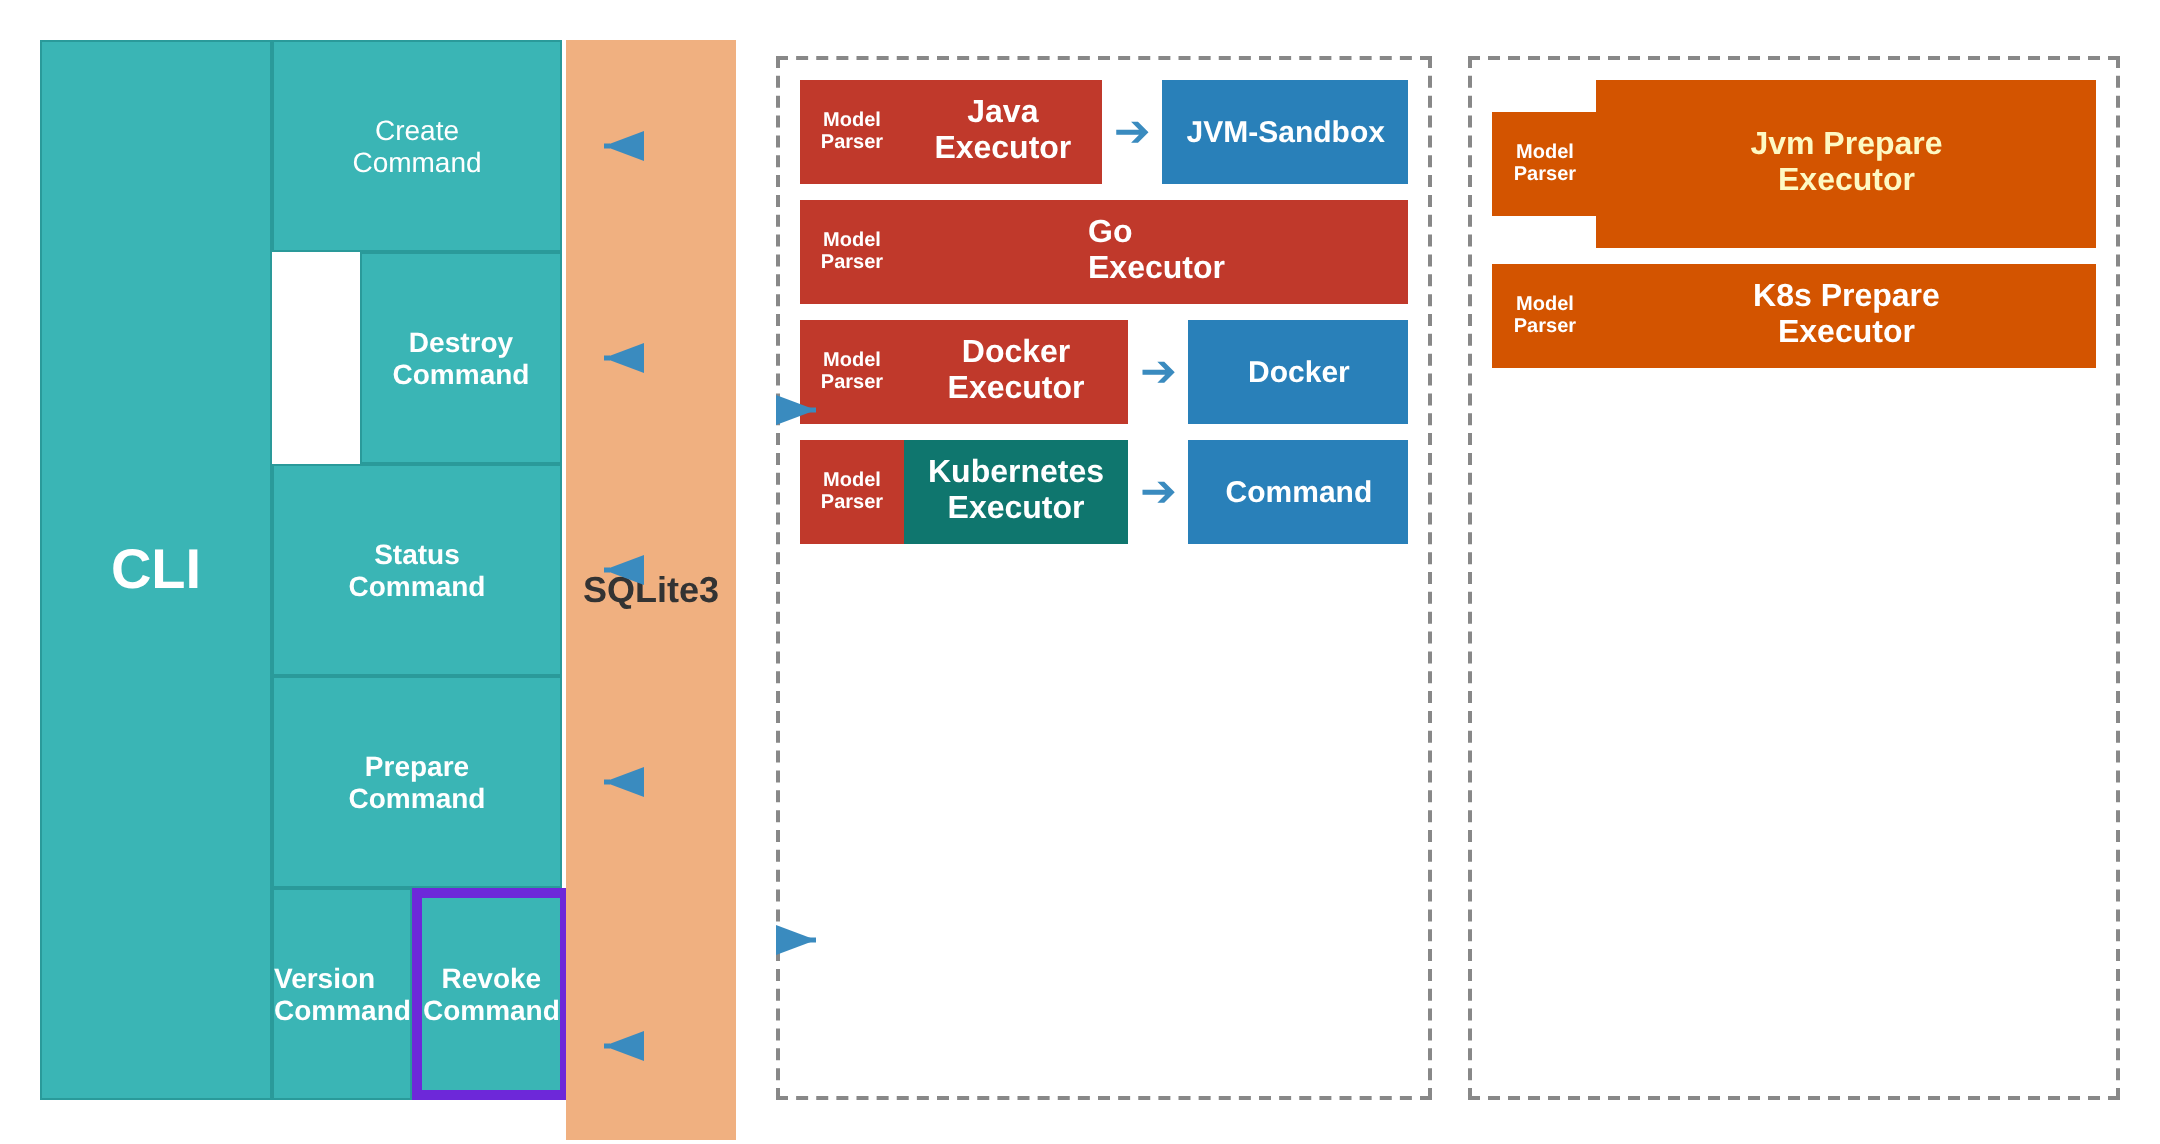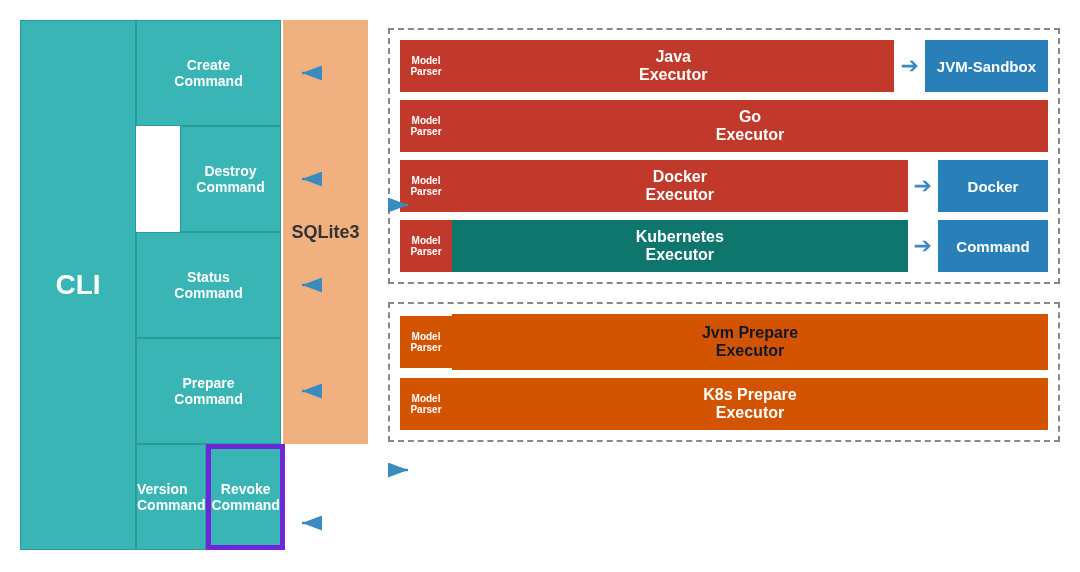--- a/index.html
+++ b/index.html
@@ -58,21 +58,21 @@
       width:116px;
       height:530px;
       flex-shrink:0;
       border:1px solid #2a9a9a;
     ">
       <span>CLI</span>
     </div>
 
     <div style="display:flex;flex-direction:column;width:145px;height:530px;flex-shrink:0;">
 
-      <div style="background:#3ab5b5;color:white;font-size:14px;font-weight:bold;display:flex;align-items:center;justify-content:center;text-align:center;border:1px solid #2a9a9a;height:106px;white-space:pre-line;">
+      <div style="background:#3ab5b5;color:white;font-size:14px;font-weight:normal;display:flex;align-items:center;justify-content:center;text-align:center;border:1px solid #2a9a9a;height:106px;white-space:pre-line;">
         <span>Create
 Command</span>
       </div>
       <div style="background:#3ab5b5;color:white;font-size:14px;font-weight:bold;display:flex;align-items:center;justify-content:center;text-align:center;border:1px solid #2a9a9a;height:106px;white-space:pre-line;margin-left:44px;">
         <span>Destroy
 Command</span>
       </div>
       <div style="background:#3ab5b5;color:white;font-size:14px;font-weight:bold;display:flex;align-items:center;justify-content:center;text-align:center;border:1px solid #2a9a9a;height:106px;white-space:pre-line;">
         <span>Status
 Command</span>
@@ -96,44 +96,44 @@
 
     <div style="
       background:#f0b080;
       color:#333;
       font-size:18px;
       font-weight:bold;
       display:flex;
       align-items:center;
       justify-content:center;
       width:85px;
-      height:424px;
+      height:550px;
       flex-shrink:0;
       margin:0 2px;
     ">
       <span style="writing-mode:horizontal-tb;">SQLite3</span>
     </div>
 
-    <div style="display:flex;flex-direction:column;flex:1;height:530px;padding-left:18px;gap:18px;justify-content:flex-start;padding-top:8px;">
+    <div style="display:flex;flex-direction:row;flex:1;height:530px;padding-left:18px;gap:18px;justify-content:flex-start;padding-top:8px;">
 
       <div style="border:2px dashed #888;padding:10px 10px;width:100%;">
 
         <div style="display:flex;align-items:center;margin-bottom:8px;gap:0;">
           <div style="background:#c0392b;color:white;font-size:10px;font-weight:bold;text-align:center;padding:4px 4px;width:52px;min-height:52px;display:flex;align-items:center;justify-content:center;flex-shrink:0;white-space:pre-line;">Model
 Parser</div>
           <div style="background:#c0392b;color:white;font-size:16px;font-weight:bold;text-align:center;padding:6px 12px;min-height:52px;display:flex;align-items:center;justify-content:center;flex:1;white-space:pre-line;">Java
 Executor</div>
           <span style="color:#3a8bbf;font-size:22px;margin:0 6px;">➔</span>
           <div style="background:#2980b9;color:white;font-size:15px;font-weight:bold;text-align:center;padding:10px 12px;min-width:110px;min-height:52px;display:flex;align-items:center;justify-content:center;">JVM-Sandbox</div>
         </div>
 
         <div style="display:flex;align-items:center;margin-bottom:8px;gap:0;">
           <div style="background:#c0392b;color:white;font-size:10px;font-weight:bold;text-align:center;padding:4px 4px;width:52px;min-height:52px;display:flex;align-items:center;justify-content:center;flex-shrink:0;white-space:pre-line;">Model
 Parser</div>
-          <div style="background:#c0392b;color:white;font-size:16px;font-weight:bold;text-align:center;padding:6px 12px;min-height:52px;display:flex;align-items:center;justify-content:center;flex:1;white-space:pre-line;">Go
+          <div style="background:#c0392b;color:white;font-size:16px;font-weight:bold;padding:6px 12px;min-height:52px;display:flex;align-items:center;justify-content:center;flex:1;white-space:pre-line;">Go
 Executor</div>
         </div>
 
         <div style="display:flex;align-items:center;margin-bottom:8px;gap:0;">
           <div style="background:#c0392b;color:white;font-size:10px;font-weight:bold;text-align:center;padding:4px 4px;width:52px;min-height:52px;display:flex;align-items:center;justify-content:center;flex-shrink:0;white-space:pre-line;">Model
 Parser</div>
           <div style="background:#c0392b;color:white;font-size:16px;font-weight:bold;text-align:center;padding:6px 12px;min-height:52px;display:flex;align-items:center;justify-content:center;flex:1;white-space:pre-line;">Docker
 Executor</div>
           <span style="color:#3a8bbf;font-size:22px;margin:0 6px;">➔</span>
           <div style="background:#2980b9;color:white;font-size:15px;font-weight:bold;text-align:center;padding:10px 12px;min-width:110px;min-height:52px;display:flex;align-items:center;justify-content:center;">Docker</div>
@@ -147,21 +147,21 @@
           <span style="color:#3a8bbf;font-size:22px;margin:0 6px;">➔</span>
           <div style="background:#2980b9;color:white;font-size:15px;font-weight:bold;text-align:center;padding:10px 12px;min-width:110px;min-height:52px;display:flex;align-items:center;justify-content:center;">Command</div>
         </div>
       </div>
 
       <div style="border:2px dashed #888;padding:10px 10px;width:100%;">
 
         <div style="display:flex;align-items:center;margin-bottom:8px;gap:0;">
           <div style="background:#d35400;color:white;font-size:10px;font-weight:bold;text-align:center;padding:4px 4px;width:52px;min-height:52px;display:flex;align-items:center;justify-content:center;flex-shrink:0;white-space:pre-line;">Model
 Parser</div>
-          <div style="background:#d35400;color:#0f172a;font-size:16px;font-weight:bold;text-align:center;padding:10px 12px;min-height:52px;display:flex;align-items:center;justify-content:center;flex:1;white-space:pre-line;">Jvm Prepare
+          <div style="background:#d35400;color:#fef9c3;font-size:16px;font-weight:bold;text-align:center;padding:24px 12px;min-height:52px;display:flex;align-items:center;justify-content:center;flex:1;white-space:pre-line;">Jvm Prepare
 Executor</div>
         </div>
 
         <div style="display:flex;align-items:center;gap:0;">
           <div style="background:#d35400;color:white;font-size:10px;font-weight:bold;text-align:center;padding:4px 4px;width:52px;min-height:52px;display:flex;align-items:center;justify-content:center;flex-shrink:0;white-space:pre-line;">Model
 Parser</div>
           <div style="background:#d35400;color:white;font-size:16px;font-weight:bold;text-align:center;padding:6px 12px;min-height:52px;display:flex;align-items:center;justify-content:center;flex:1;white-space:pre-line;">K8s Prepare
 Executor</div>
         </div>
       </div>

